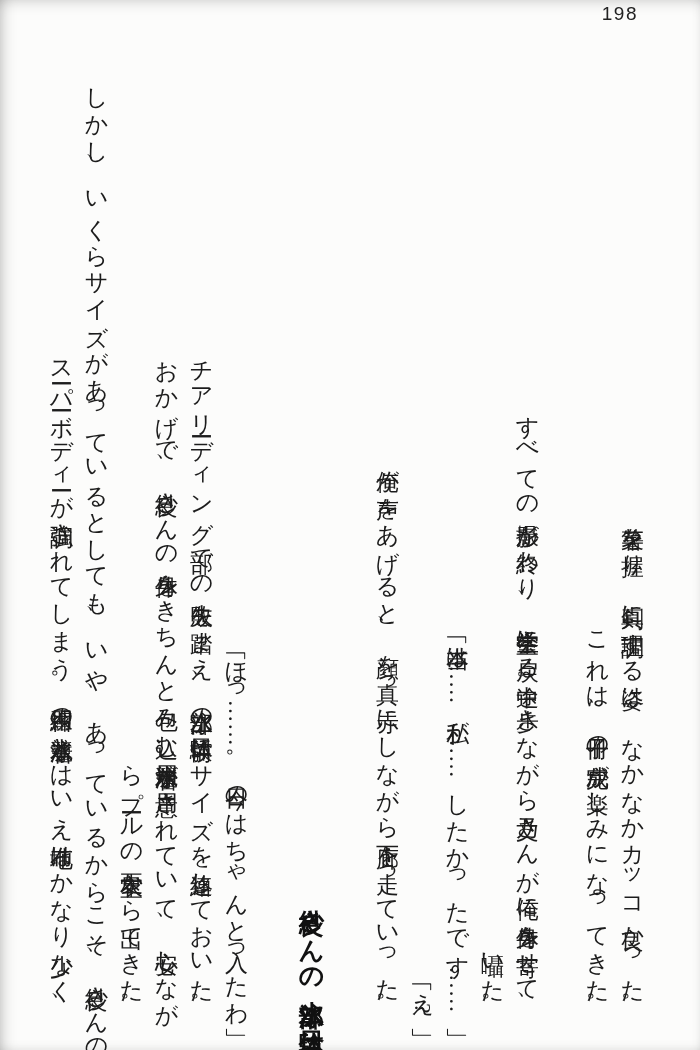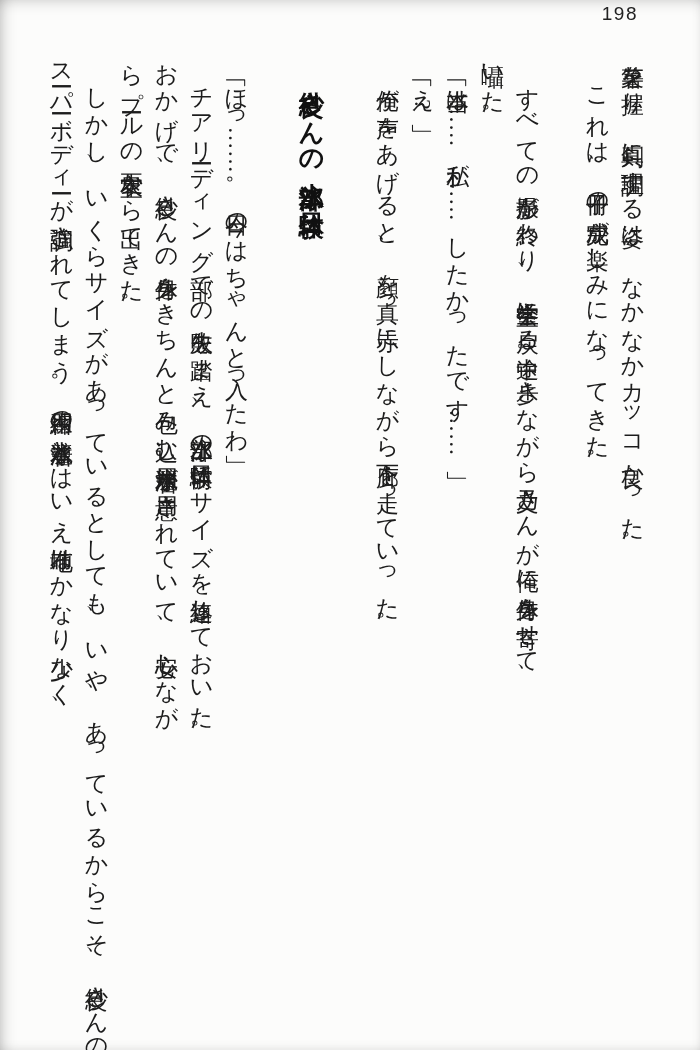--- a/index.html
+++ b/index.html
@@ -15,20 +15,21 @@
     width: 700px;
     height: 1050px;
     background: #fcfcfb;
     color: #1c1c1c;
     overflow: hidden;
     box-shadow:
       inset 12px 0 16px -12px rgba(0,0,0,0.30),
       inset 0 12px 16px -12px rgba(0,0,0,0.20),
       inset -8px 0 12px -10px rgba(0,0,0,0.12),
       inset 0 -10px 14px -12px rgba(0,0,0,0.14);
+    text-align: right;
   }
   .page-number {
     position: absolute;
     top: 3px;
     right: 62px;
     font-size: 19px;
     letter-spacing: 1.5px;
     color: #222;
     font-family: "Liberation Sans", sans-serif;
   }

